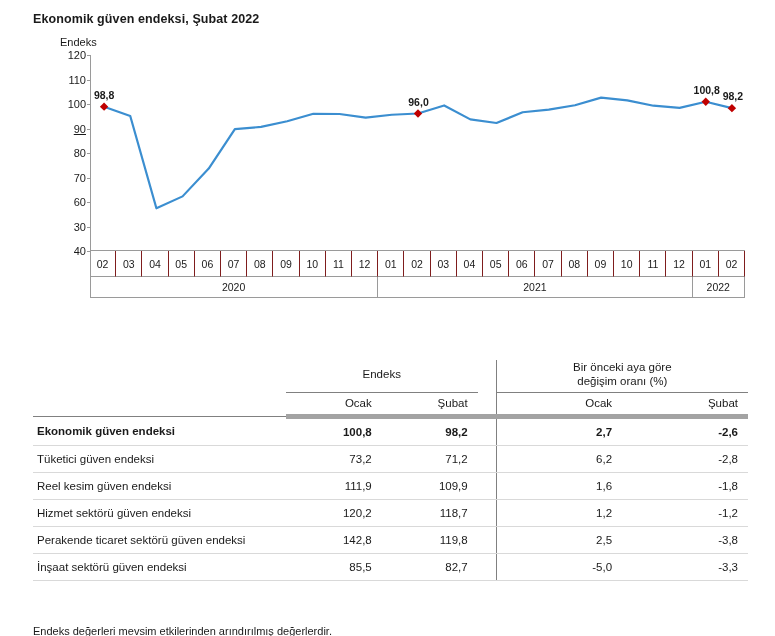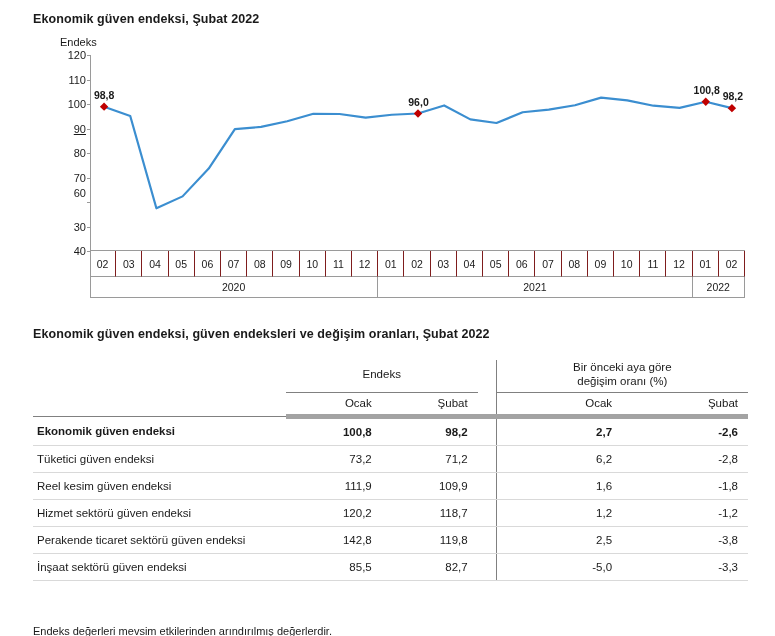--- a/index.html
+++ b/index.html
@@ -227,21 +227,21 @@
           <path d="M13.10 51.94 L39.30 61.25 L65.50 154.10 L91.70 142.10 L117.90 114.17 L144.10 74.48 L170.30 72.28 L196.50 66.64 L222.70 59.04 L248.90 59.29 L275.10 62.97 L301.30 60.03 L327.50 58.80 L353.70 50.72 L379.90 64.68 L406.10 68.36 L432.30 57.57 L458.50 54.88 L484.70 50.47 L510.90 42.88 L537.10 45.57 L563.30 50.96 L589.50 53.16 L615.70 47.04 L641.90 53.41" fill="none" stroke="#3b8ed0" stroke-width="2.2" stroke-linejoin="round"></path>
           <path d="M 13.1 47.739999999999995 L 17.3 51.94 L 13.1 56.14 L 8.899999999999999 51.94 Z" fill="#c00000"></path>
           <path d="M 327.5 54.60000000000001 L 331.7 58.80000000000001 L 327.5 63.000000000000014 L 323.3 58.80000000000001 Z" fill="#c00000"></path>
           <path d="M 615.7 42.83999999999999 L 619.9000000000001 47.03999999999999 L 615.7 51.239999999999995 L 611.5 47.03999999999999 Z" fill="#c00000"></path>
           <path d="M 641.9 49.209999999999994 L 646.1 53.41 L 641.9 57.61 L 637.6999999999999 53.41 Z" fill="#c00000"></path>
         </svg>
     <div class="ytick" style="top: 196px;">40</div>
         <div class="ytick-mark" style="top: 196px;"></div>
         <div class="ytick" style="top: 171.5px;">30</div>
         <div class="ytick-mark" style="top: 171.5px;"></div>
-        <div class="ytick" style="top: 138px;">60</div>
+        <div class="ytick" style="top: 147px;">60</div>
         <div class="ytick-mark" style="top: 147px;"></div>
         <div class="ytick" style="top: 122.5px;">70</div>
         <div class="ytick-mark" style="top: 122.5px;"></div>
         <div class="ytick" style="top: 98px;">80</div>
         <div class="ytick-mark" style="top: 98px;"></div>
         <div class="ytick" style="top: 73.5px; text-decoration: underline;">90</div>
         <div class="ytick-mark" style="top: 73.5px;"></div>
         <div class="ytick" style="top: 49px;">100</div>
         <div class="ytick-mark" style="top: 49px;"></div>
         <div class="ytick" style="top: 24.5px;">110</div>
@@ -284,21 +284,20 @@
           <div class="month-cell">02</div>
         </div>
       <div class="year-row" id="year-row">
           <div class="year-cell" style="flex: 0 0 288.2px;">2020</div>
           <div class="year-cell" style="flex: 0 0 314.4px;">2021</div>
           <div class="year-cell" style="flex: 0 0 52.4px;">2022</div>
         </div>
     </div>
   </div>
 
-  <div class="table-title">Ekonomik güven endeksi, güven endeksleri ve değişim oranları, Şubat 2022</div>
 
   <div class="table-wrap">
     <table class="data">
       <colgroup>
         <col style="width:253px">
         <col style="width:96px">
         <col style="width:96px">
         <col style="width:18px">
         <col style="width:126px">
         <col style="width:126px">

